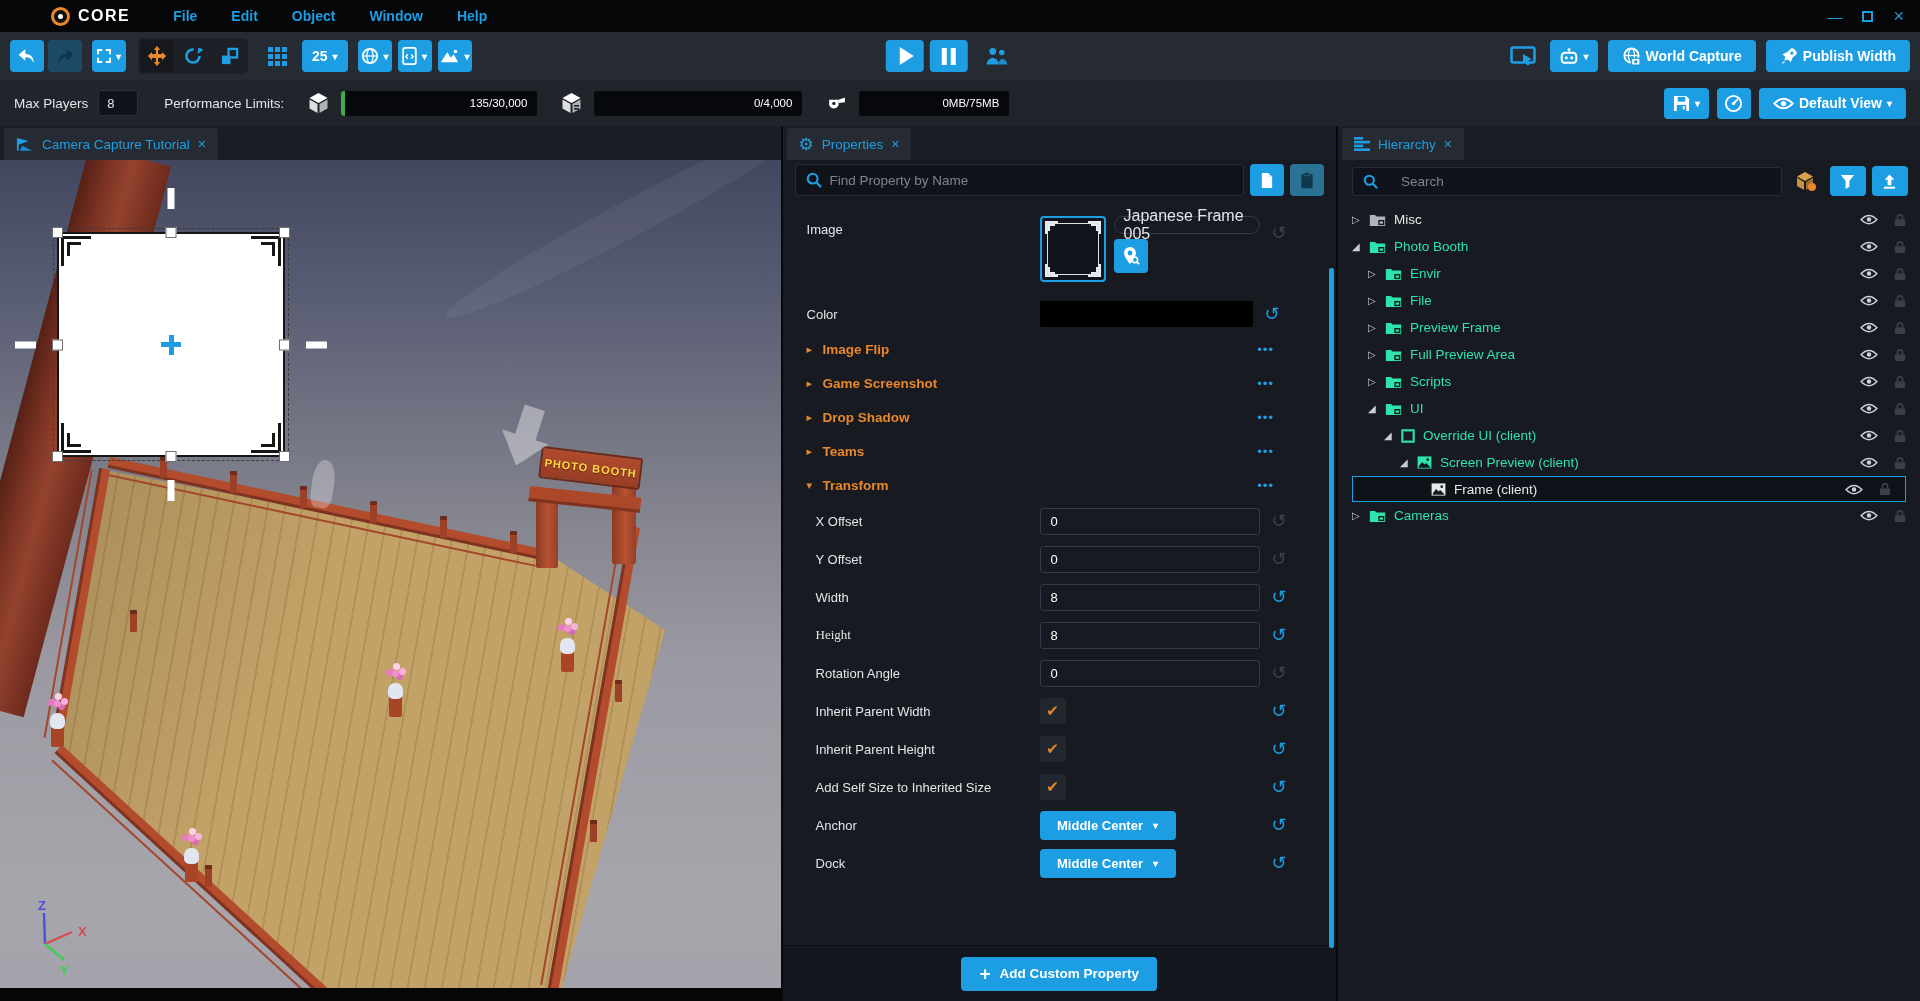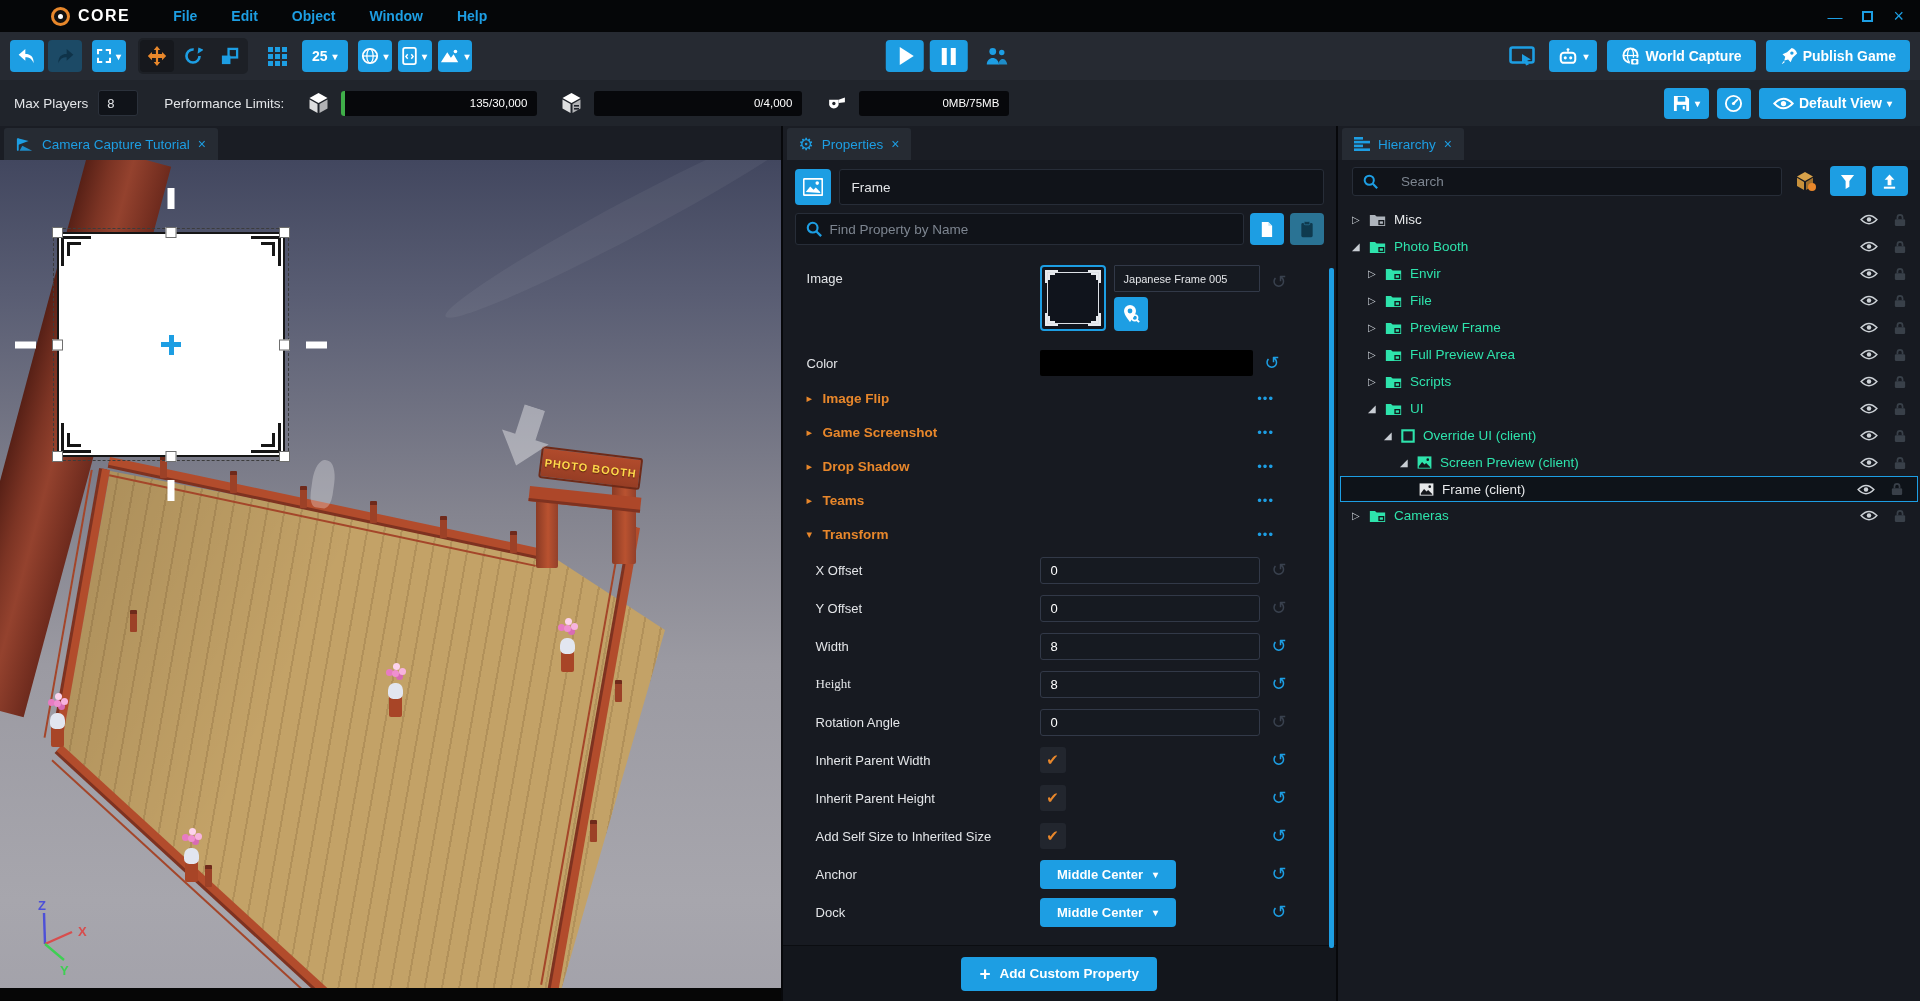--- a/index.html
+++ b/index.html
@@ -131,22 +131,22 @@
   .row-image{height:84px;align-items:flex-start;padding-top:4px;}
   .row-image .plabel{padding-top:6px;}
   .thumb{width:66px;height:66px;background:#10141c;border:2px solid var(--accent);border-radius:4px;position:relative;cursor:pointer;}
   .thumb::before{content:"";position:absolute;inset:5px;border:1.5px solid #dde1e6;}
   .tcor{position:absolute;width:13px;height:13px;}
   .tcor::before{content:"";position:absolute;inset:0;border-top:2px solid #e8ebef;border-left:2px solid #e8ebef;}
   .tcor::after{content:"";position:absolute;left:3px;top:3px;width:5px;height:5px;border-top:2px solid #e8ebef;border-left:2px solid #e8ebef;}
   .tc-tl{left:3px;top:3px;} .tc-tr{right:3px;top:3px;transform:rotate(90deg);}
   .tc-br{right:3px;bottom:3px;transform:rotate(180deg);} .tc-bl{left:3px;bottom:3px;transform:rotate(270deg);}
   .vstack{display:flex;flex-direction:column;gap:5px;margin-left:8px;}
-  .vbox{width:146px;height:27px;background:#161a21;border:1px solid #323948;border-radius:1px;color:var(--txt);
-     font-size:11px;display:flex;align-items:center;padding:0 9px;}
+  .vbox{width:146px;height:18px;background:#161a21;border:1px solid #323948;border-radius:10px;color:var(--txt);
+     font-size:16px;display:flex;align-items:center;padding:0 9px;}
   .row-color{height:36px;}
   .swatch{width:213px;height:26px;background:#000;border-radius:2px;cursor:pointer;}
   .secrow{display:flex;align-items:center;height:34px;padding:0 62px 0 24px;cursor:pointer;}
   .secrow .arr{width:16px;color:var(--orange);font-size:11px;}
   .secrow .slabel{color:var(--orange);font-size:13.5px;font-weight:bold;}
   .more{margin-left:auto;color:var(--accent);font-size:13px;letter-spacing:1px;cursor:pointer;}
   .row-f{height:38px;}
   .checkbox{width:26px;height:26px;background:#22262e;border-radius:3px;display:flex;align-items:center;justify-content:center;
      color:var(--orange);font-size:15px;cursor:pointer;}
   .dd-btn{height:29px;min-width:136px;background:var(--accent);border:none;border-radius:4px;color:#fff;font-weight:bold;
@@ -169,21 +169,21 @@
   .hsq.accent{background:var(--accent);}
   .tree{flex:1;overflow:hidden;}
   .hrow{height:27px;display:flex;align-items:center;padding-right:14px;font-size:13.5px;cursor:pointer;}
   .hrow .arr{width:17px;color:#c9ced4;font-size:10px;flex:0 0 17px;}
   .hrow .nico{display:inline-flex;margin-right:8px;}
   .hrow .nlabel{white-space:nowrap;}
   .hrow.teal .nlabel,.hrow.teal .nico{color:var(--teal);}
   .hrow.white .nlabel,.hrow.white .nico{color:#e6e8ea;}
   .hrow .eye{margin-left:auto;color:#ccd1d6;display:inline-flex;}
   .hrow .lockic{margin-left:16px;color:#394049;display:inline-flex;}
-  .hrow.sel{border:1px solid var(--accent);background:#0e1319;margin:0 2px;height:26px;}
+  .hrow.sel{border:1px solid var(--accent);background:#0e1319;margin:0 14px;height:26px;}
 
   .gizmo{position:absolute;left:2px;bottom:18px;}
 </style>
 </head>
 <body>
 
 <div class="app">
 
   <header class="menubar">
     <div class="logo">
@@ -316,21 +316,21 @@
             <circle cx="14.5" cy="15.5" r="1.8" fill="#1d9ee3"></circle>
           </svg>
         <span>World Capture</span>
       </button>
       <button class="tbtn blue wide">
         <svg width="18" height="18" viewBox="0 0 20 20" fill="#fff">
             <path d="M13 1c3.2 1 5 3 6 6.2l-5 4.8-2.2 5-2.8-3-4.2 1 1-4.2-3-2.8 5-2.2z"></path>
             <circle cx="13.2" cy="6.8" r="1.9" fill="#1d9ee3"></circle>
             <path d="M4.4 15.6c-1.4 1.2-2.4 3.4-2.4 3.4s2.2-1 3.4-2.4z"></path>
           </svg>
-        <span>Publish Game</span>
+        <span>Publish Width</span>
       </button>
     </div>
   </div>
 
   <div class="perfbar">
     <span class="perf-label">Max Players</span>
     <input class="mini-input" value="8" style="">
     <span class="perf-label" style="margin-left:16px;">Performance Limits:</span>
     <span class="perf-icon">
       <svg width="21" height="22" viewBox="0 0 20 22" fill="#fff">
@@ -488,30 +488,20 @@
 
     <section class="panel props-panel">
       <div class="tabstrip">
         <div class="tab">
           <span style="font-size:17px;">⚙</span>
           <span>Properties</span>
           <span class="tclose">×</span>
         </div>
       </div>
 
-      <div class="name-row">
-        <button class="img-type-btn">
-          <svg width="20" height="18" viewBox="0 0 18 16">
-              <rect x="0.5" y="0.5" width="17" height="15" rx="1.5" fill="none" stroke="#fff" stroke-width="1.8"></rect>
-              <path d="M2.5 12.5 l4-5 3 3 2-2 4 4 v1z" fill="#fff"></path>
-              <circle cx="12.8" cy="4.5" r="1.6" fill="#fff"></circle>
-            </svg>
-        </button>
-        <input class="text-input" value="Frame" style="">
-      </div>
 
       <div class="search-row">
         <div class="search-wrap">
           <svg width="16" height="16" viewBox="0 0 18 18">
               <circle cx="7.5" cy="7.5" r="5.5" fill="none" stroke="#1d9ee3" stroke-width="2.4"></circle>
               <path d="M11.8 11.8 L17 17" stroke="#1d9ee3" stroke-width="2.6"></path>
             </svg>
           <input placeholder="Find Property by Name" style="">
         </div>
         <button class="sq-btn accent">

